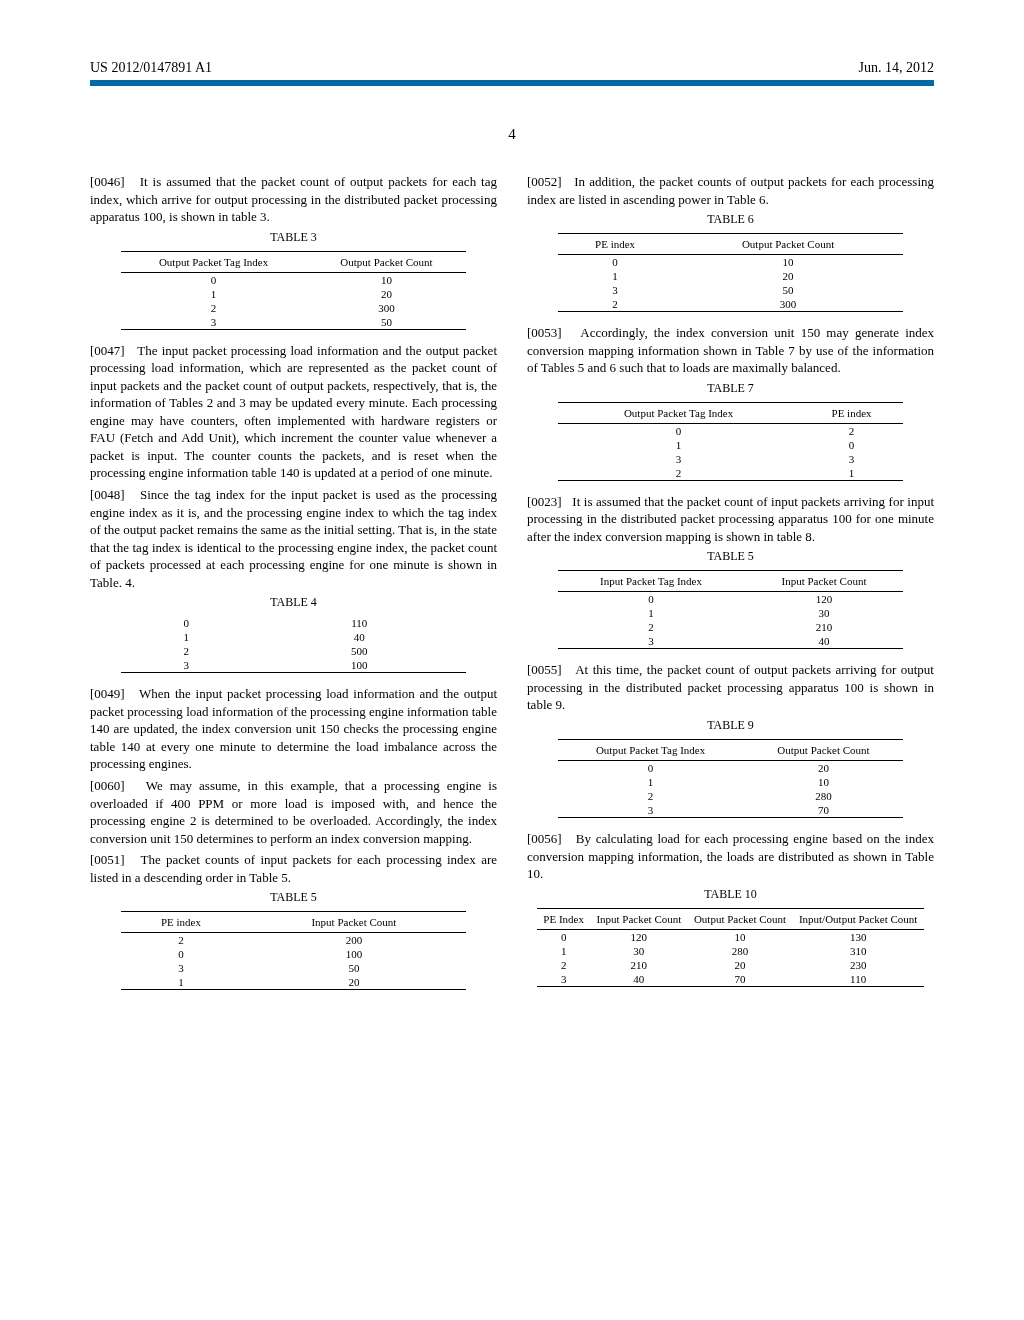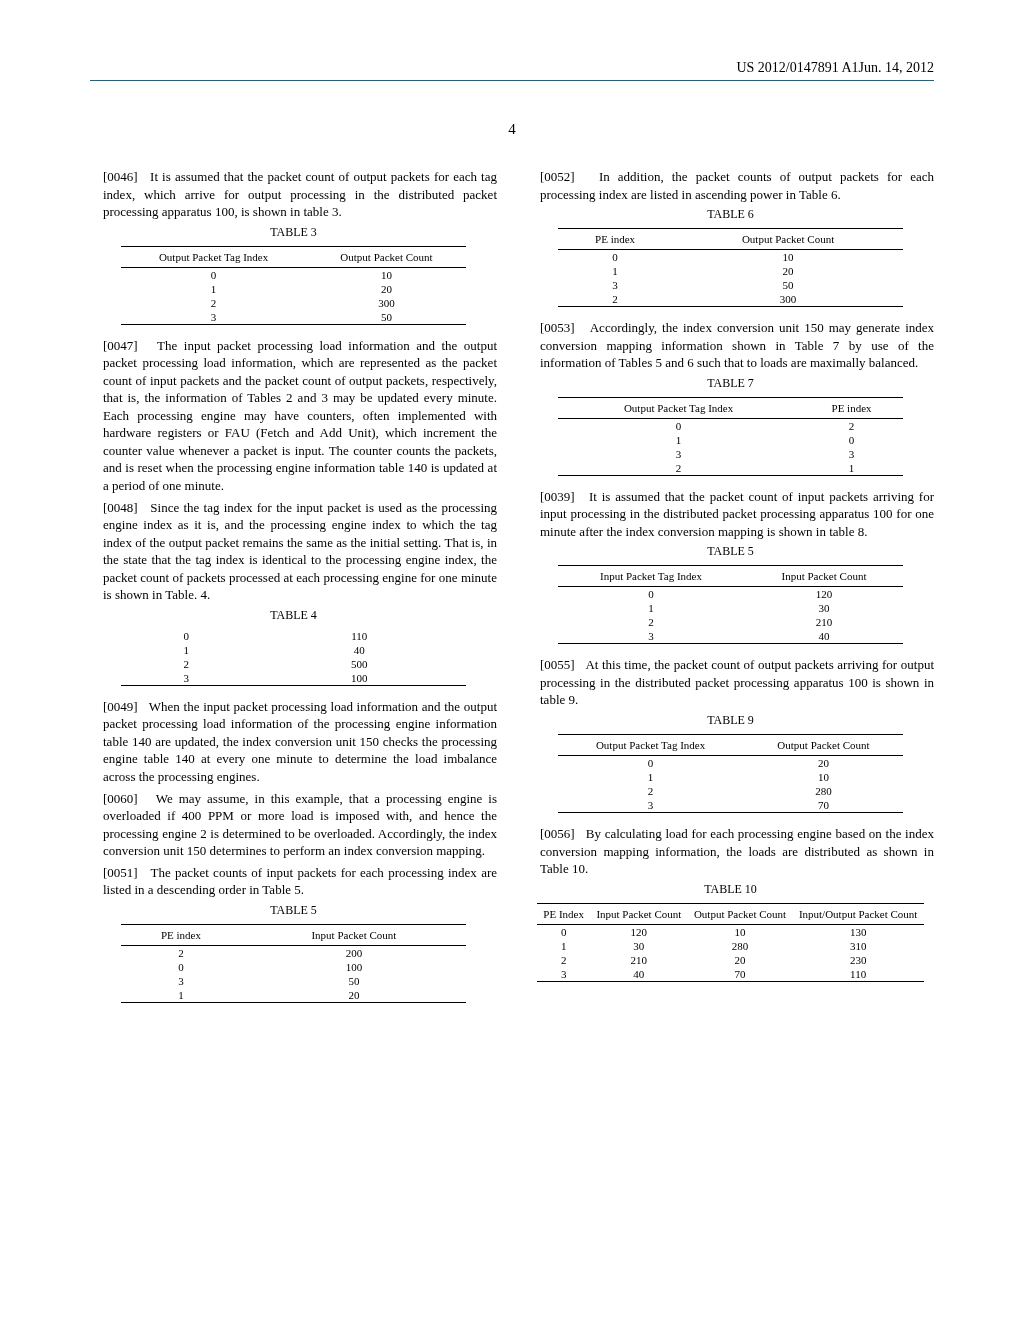--- a/index.html
+++ b/index.html
@@ -7,41 +7,41 @@
       font-family: 'Times New Roman', Times, serif;
       font-size: 14px;
       background: white;
       width: 1024px;
       height: 1320px;
       position: relative;
       padding: 60px 90px 50px 90px;
     }
     .header {
       display: flex;
-      justify-content: flex-end;
-      border-bottom: 1px solid #0369a1;
+      justify-content: space-between;
+      border-bottom: 6px solid #0369a1;
       padding-bottom: 4px;
       margin-bottom: 40px;
+      gap: 6px;
     }
     .page-number {
       text-align: center;
       font-size: 15px;
       margin-bottom: 30px;
     }
     .columns {
       display: flex;
       gap: 30px;
     }
     .column { width: 50%; }
     .para {
       text-align: justify;
       font-size: 13px;
       line-height: 1.35;
       margin-bottom: 4px;
-      margin-left: 13px;
     }
     .para-num {
       font-weight: normal;
     }
     table.data-table {
       border-collapse: collapse;
       width: 85%;
       margin: 6px auto 12px auto;
       font-size: 11px;
     }
@@ -212,21 +212,21 @@
             <td>3</td>
             <td>3</td>
           </tr>
       <tr class="table-last-row">
             <td>2</td>
             <td>1</td>
           </tr>
     </tbody>
       </table>
 
-    <p class="para"><span class="para-num">[0039]</span>&nbsp;&nbsp;&nbsp;<span>It is assumed that the packet count of input packets arriving for input processing in the distributed packet processing apparatus 100 for one minute after the index conversion mapping is shown in table 8.</span></p>
+    <p class="para"><span class="para-num">[0023]</span>&nbsp;&nbsp;&nbsp;<span>It is assumed that the packet count of input packets arriving for input processing in the distributed packet processing apparatus 100 for one minute after the index conversion mapping is shown in table 8.</span></p>
 
     <div class="table-caption">TABLE 5</div>
     <table class="data-table">
       <tbody>
           <tr class="table-head-row">
             <th>Input Packet Tag Index</th>
             <th>Input Packet Count</th>
           </tr>
       <tr class="table-first-data-row">
             <td>0</td>

